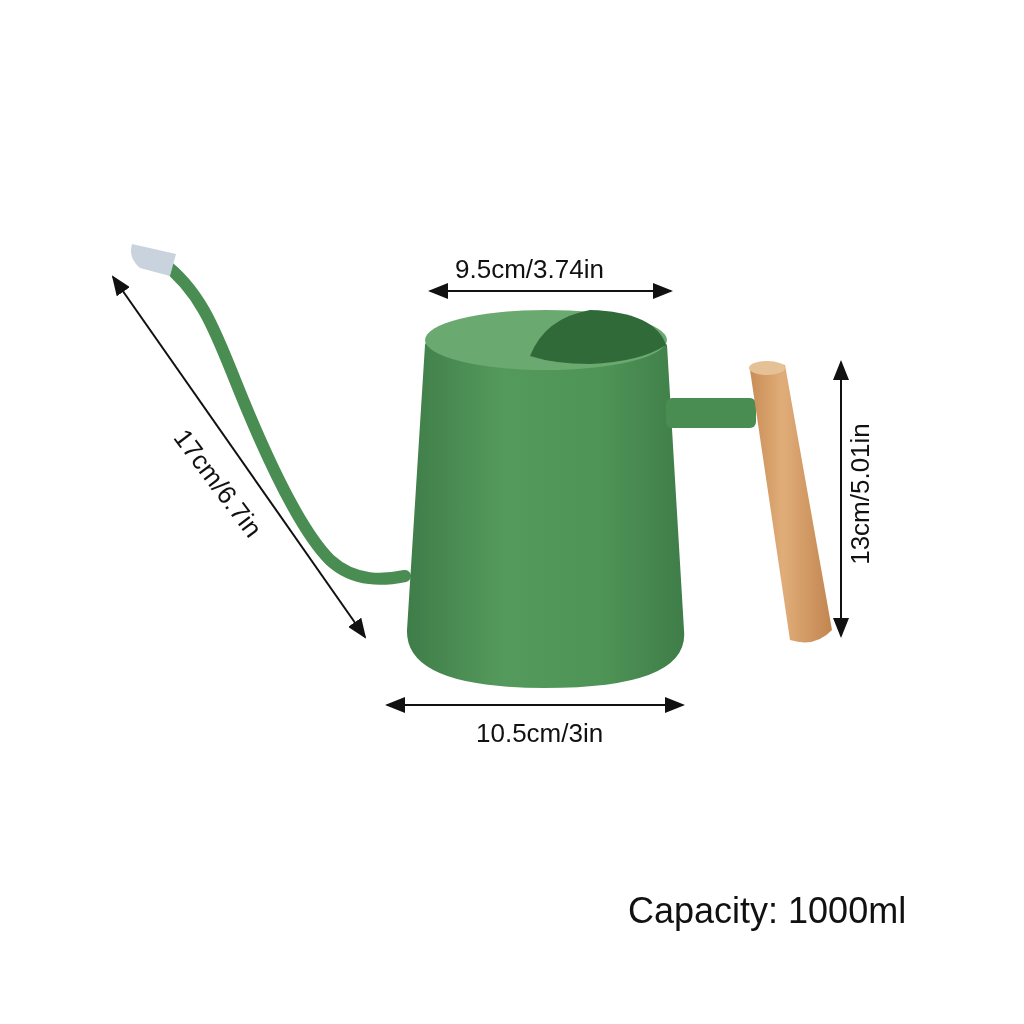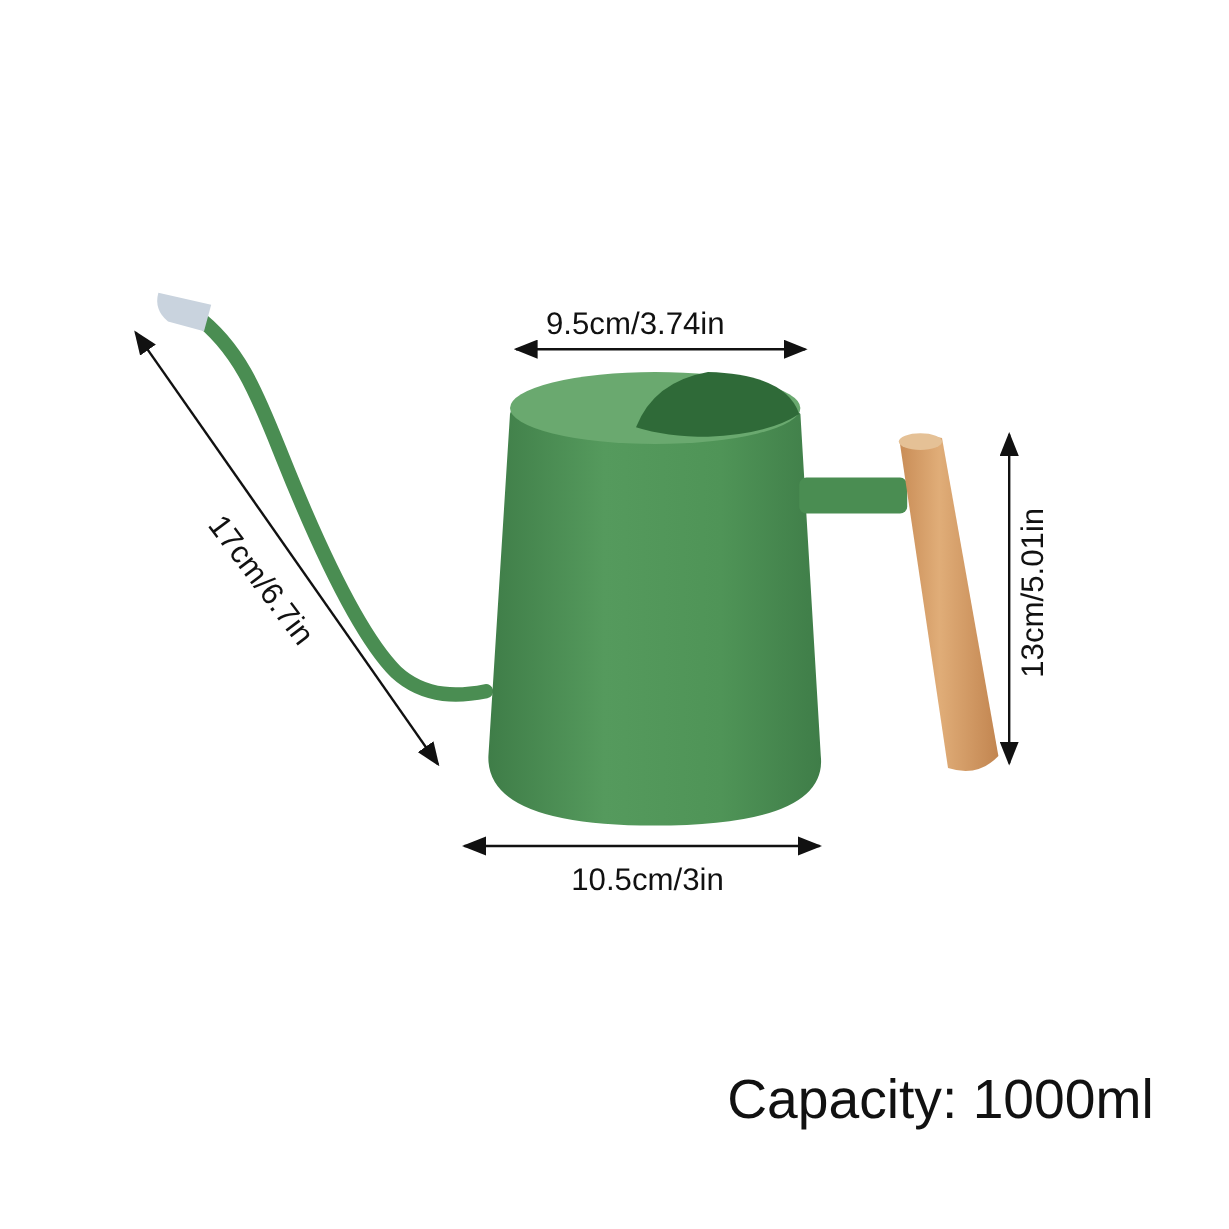--- a/index.html
+++ b/index.html
@@ -5,21 +5,21 @@
     html, body { margin: 0; padding: 0; background: #ffffff; }
     body { width: 1024px; height: 1024px; position: relative; overflow: hidden;
            font-family: "Liberation Sans", sans-serif; color: #111111; }
     .stage { position: absolute; left: 0; top: 0; width: 980px; height: 1024px; }
     svg.art { position: absolute; left: 0; top: 0; }
     .label { position: absolute; font-size: 26px; color: #111111; white-space: nowrap; line-height: 1; }
     .lbl-top { left: 455px; top: 256px; }
     .lbl-bottom { left: 476px; top: 720px; }
     .lbl-height { left: 860px; top: 494px; transform: translate(-50%, -50%) rotate(-90deg); transform-origin: center; }
     .lbl-spout { left: 218px; top: 483px; transform: translate(-50%, -50%) rotate(53deg); transform-origin: center; }
-    .capacity { position: absolute; left: 606px; top: 893px; font-size: 46px; color: #111111; line-height: 1; white-space: nowrap; }
+    .capacity { position: absolute; left: 628px; top: 893px; font-size: 36px; color: #111111; line-height: 1; white-space: nowrap; }
   </style>
 </head>
 <body>
 
 <div class="stage">
   <svg class="art" width="1024" height="1024" viewBox="0 0 1024 1024">
     <defs>
       <linearGradient id="bodyGrad" x1="0" x2="1" y1="0" y2="0">
         <stop offset="0" stop-color="#3f7d48"></stop>
         <stop offset="0.35" stop-color="#559a5d"></stop>

